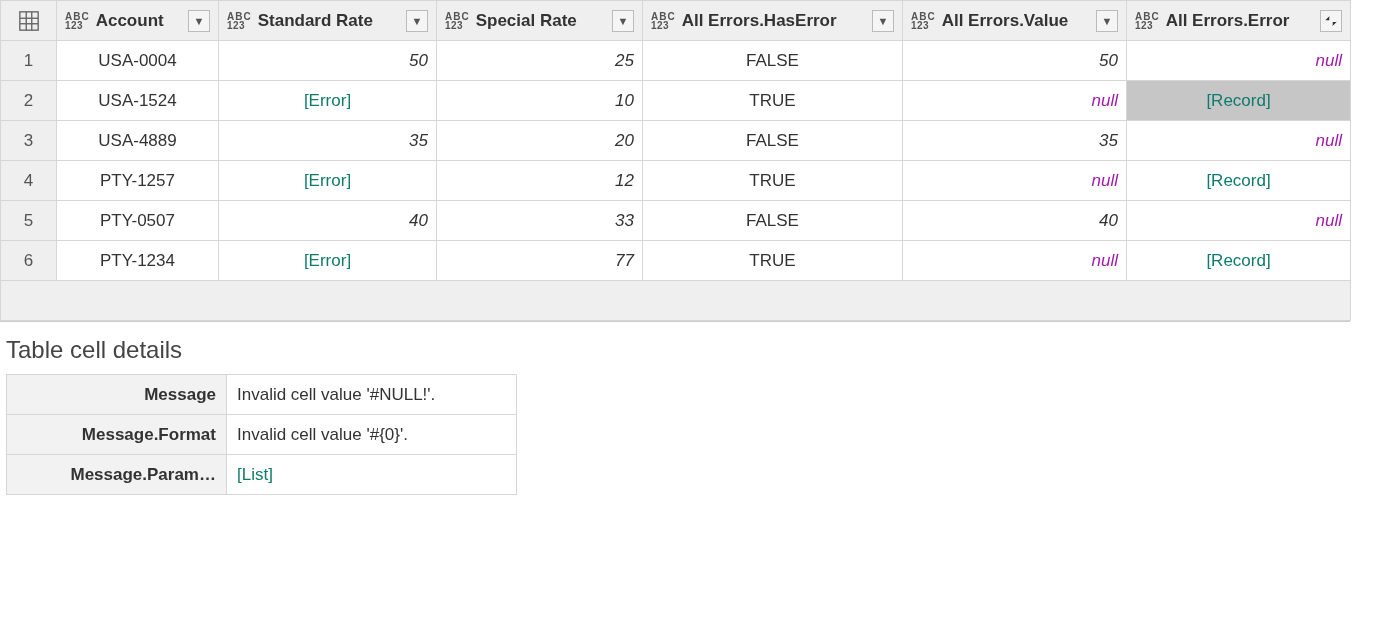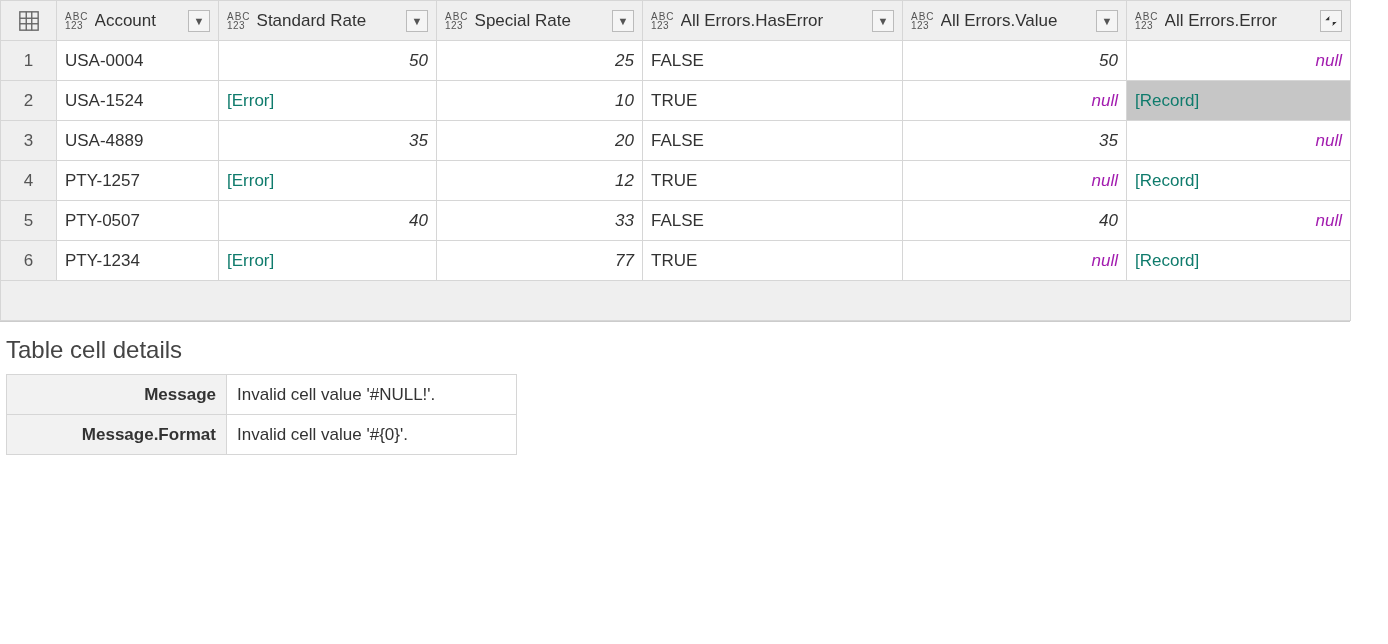--- a/index.html
+++ b/index.html
@@ -23,21 +23,21 @@
   table.grid th, table.grid td {
     border: 1px solid #d6d6d6;
     padding: 6px 8px;
     height: 40px;
     overflow: hidden;
     white-space: nowrap;
     text-overflow: ellipsis;
   }
   table.grid th {
     background: #efefef;
-    font-weight: 400;
+    font-weight: 700;
     text-align: left;
     position: relative;
   }
   .col-head {
     display: flex;
     align-items: center;
     gap: 4px;
     width: 100%;
   }
   .type-icon {
@@ -79,21 +79,21 @@
   .corner-cell svg { width:22px; height:22px; display:block; margin:auto; }
   .rownum {
     background:#efefef;
     text-align:center;
     color:#555;
   }
   td.data {
     background:#fff;
   }
   td.right { text-align:right; font-style:italic; }
-  td.left { text-align:left; }
+  td.left { text-align:center; }
   .link { color:#0f7b6c; cursor:pointer; }
   .null-val { color:#a21caf; font-style:italic; }
   td.selected { background:#c6c6c6; }
   .filler-row td { height: 100px; border:none; background:#efefef; }
 
   .details-title {
     font-size: 24px;
     font-weight: 400;
     color:#444;
     margin: 14px 0 10px 6px;
@@ -284,14 +284,18 @@
 <table class="details">
   <tbody id="details-body">
       <tr>
         <td class="key">Message</td>
         <td class="val">Invalid cell value '#NULL!'.</td>
       </tr>
       <tr>
         <td class="key">Message.Format</td>
         <td class="val">Invalid cell value '#{0}'.</td>
       </tr>
+      <tr>
+        <td class="key">Message.Param…</td>
+        <td class="val"><span class="link">[List]</span></td>
+      </tr>
     </tbody>
 </table>
 
 </body></html>

